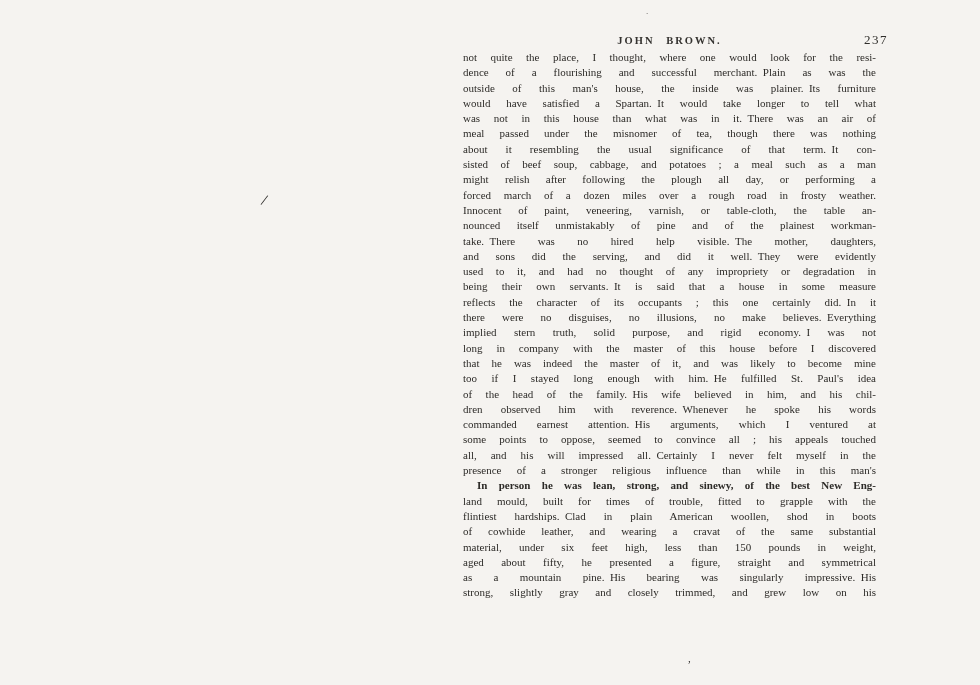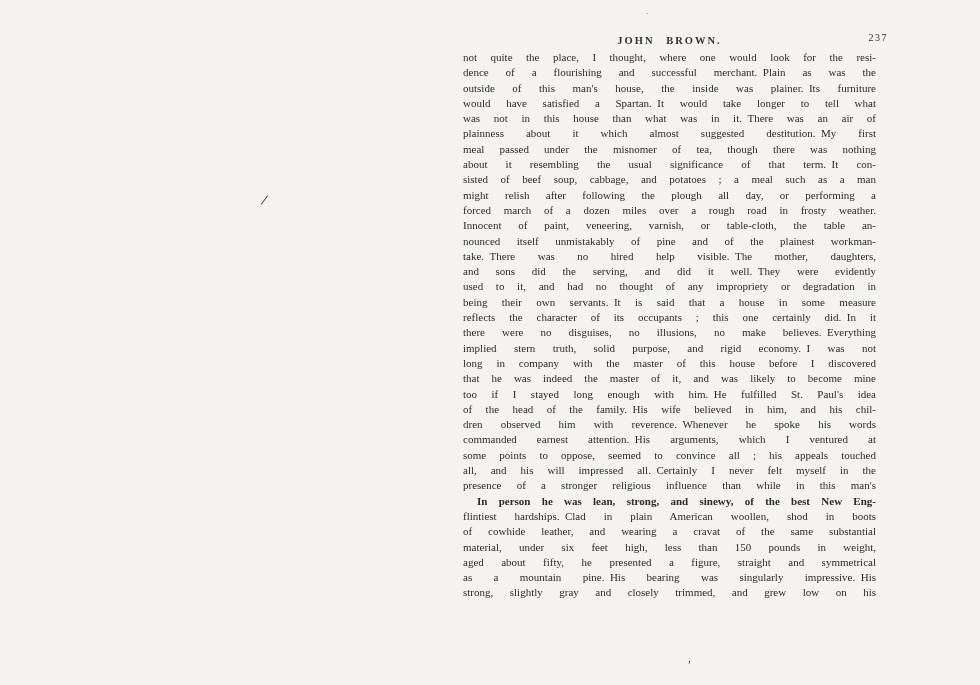--- a/index.html
+++ b/index.html
@@ -14,21 +14,21 @@
 
   .header { position: absolute; left: 463px; top: 35px; width: 425px; height: 16px; }
   .running-title {
     position: absolute; left: 0; width: 413px; text-align: center;
     font-size: 10.5px; font-weight: bold;
     letter-spacing: 2px; word-spacing: 7px;
     color: #34322f;
   }
   .page-number {
     position: absolute; right: 0; top: -3px;
-    font-size: 10px; letter-spacing: 1.5px; color: #2f2d2a;
+    font-size: 13px; letter-spacing: 1.5px; color: #2f2d2a;
   }
 
   .body-text {
     position: absolute; left: 463px; top: 50px; width: 413px;
     font-size: 11px; line-height: 15.3px;
     word-spacing: 0.5px;
   }
   .line { text-align: justify; text-align-last: justify; }
   .line.no-just { text-align-last: left; }
   .line.indent { text-indent: 14px; font-weight: bold; }
@@ -47,21 +47,20 @@
     <span class="running-title">JOHN BROWN.</span>
     <span class="page-number">237</span>
   </div>
 
   <div class="body-text" id="body-text">
       <div class="line">not quite the place, I thought, where one would look for the resi-</div>
       <div class="line">dence of a flourishing and successful merchant. Plain as was the</div>
       <div class="line">outside of this man's house, the inside was plainer. Its furniture</div>
       <div class="line">would have satisfied a Spartan. It would take longer to tell what</div>
       <div class="line">was not in this house than what was in it. There was an air of</div>
-      <div class="line">plainness about it which almost suggested destitution. My first</div>
       <div class="line">meal passed under the misnomer of tea, though there was nothing</div>
       <div class="line">about it resembling the usual significance of that term. It con-</div>
       <div class="line">sisted of beef soup, cabbage, and potatoes ; a meal such as a man</div>
       <div class="line">might relish after following the plough all day, or performing a</div>
       <div class="line">forced march of a dozen miles over a rough road in frosty weather.</div>
       <div class="line">Innocent of paint, veneering, varnish, or table-cloth, the table an-</div>
       <div class="line">nounced itself unmistakably of pine and of the plainest workman-</div>
       <div class="line">take. There was no hired help visible. The mother, daughters,</div>
       <div class="line">and sons did the serving, and did it well. They were evidently</div>
       <div class="line">used to it, and had no thought of any impropriety or degradation in</div>
@@ -72,20 +71,21 @@
       <div class="line">long in company with the master of this house before I discovered</div>
       <div class="line">that he was indeed the master of it, and was likely to become mine</div>
       <div class="line">too if I stayed long enough with him. He fulfilled St. Paul's idea</div>
       <div class="line">of the head of the family. His wife believed in him, and his chil-</div>
       <div class="line">dren observed him with reverence. Whenever he spoke his words</div>
       <div class="line">commanded earnest attention. His arguments, which I ventured at</div>
       <div class="line">some points to oppose, seemed to convince all ; his appeals touched</div>
       <div class="line">all, and his will impressed all. Certainly I never felt myself in the</div>
       <div class="line">presence of a stronger religious influence than while in this man's</div>
       <div class="line indent">In person he was lean, strong, and sinewy, of the best New Eng-</div>
+      <div class="line">land mould, built for times of trouble, fitted to grapple with the</div>
       <div class="line">flintiest hardships. Clad in plain American woollen, shod in boots</div>
       <div class="line">of cowhide leather, and wearing a cravat of the same substantial</div>
       <div class="line">material, under six feet high, less than 150 pounds in weight,</div>
       <div class="line">aged about fifty, he presented a figure, straight and symmetrical</div>
       <div class="line">as a mountain pine. His bearing was singularly impressive. His</div>
       <div class="line">strong, slightly gray and closely trimmed, and grew low on his</div>
     </div>
 
   <span class="artifact slash-mark">/</span>
   <span class="artifact speck-bottom">,</span>

